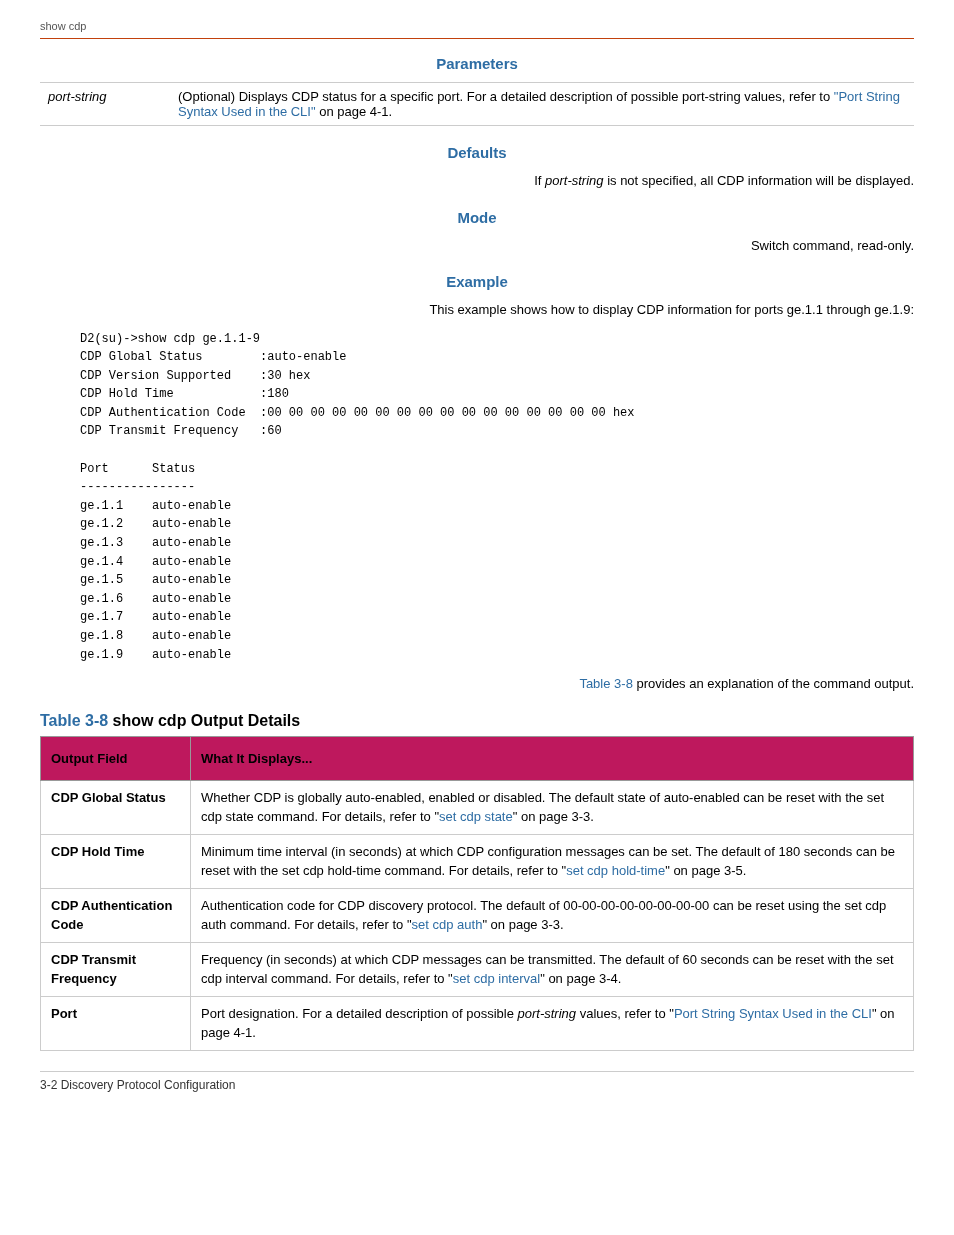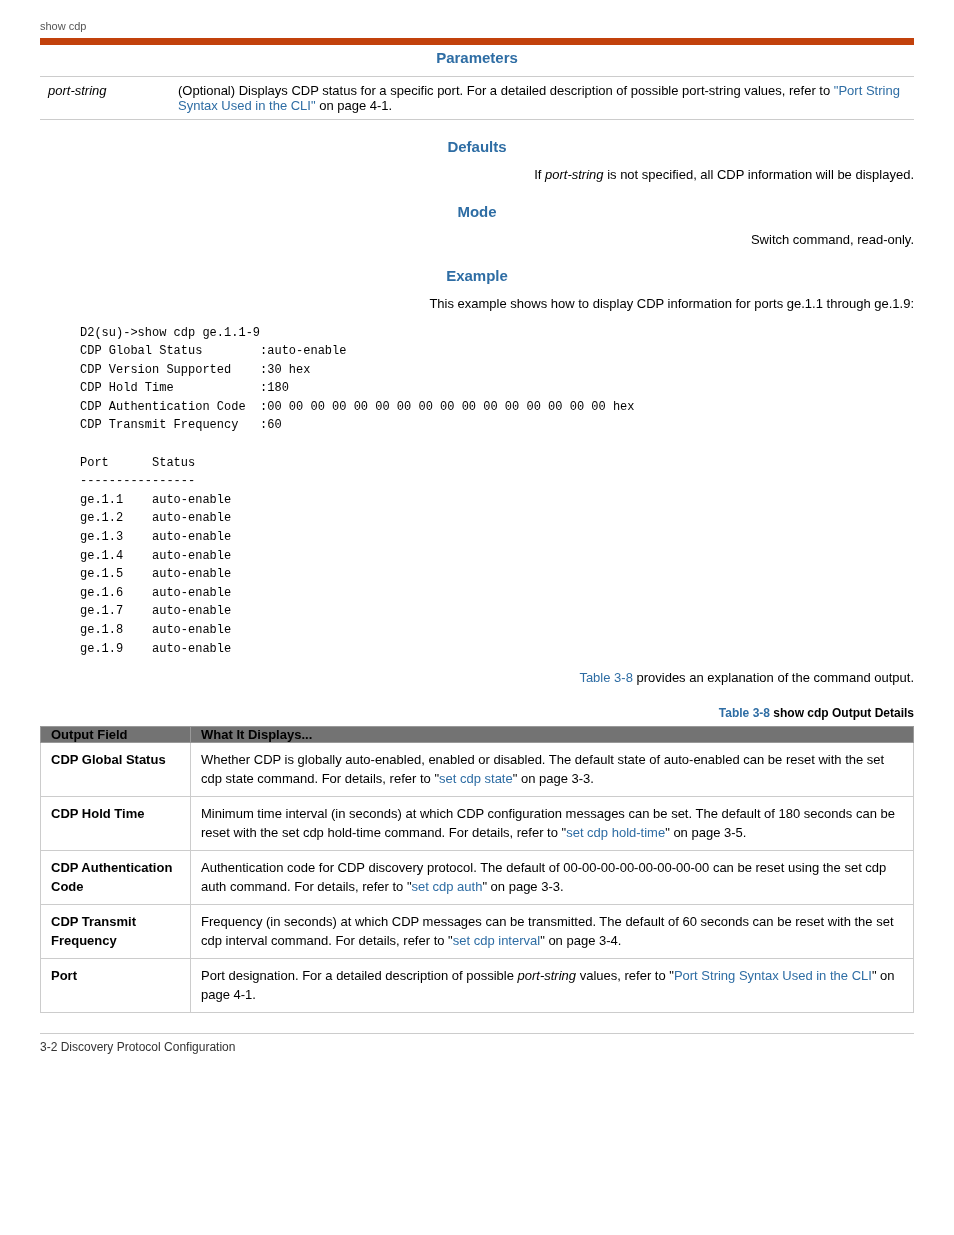--- a/index.html
+++ b/index.html
@@ -8,22 +8,22 @@
       font-size: 13px;
       color: #000;
       background: #fff;
       width: 954px;
       min-height: 1235px;
       padding: 20px 40px 40px 40px;
     }
     .breadcrumb {
       font-size: 11px;
       color: #555;
-      margin-bottom: 4px;
-      border-bottom: 7px solid #c2410c;
+      margin-bottom: 16px;
+      border-bottom: 1px solid #c2410c;
       padding-bottom: 6px;
     }
     h2.section-title {
       color: #2e6da4;
       font-size: 15px;
       font-weight: bold;
       margin-bottom: 10px;
       text-align: center;
     }
     .section {
@@ -60,38 +60,37 @@
     }
     .code-block {
       font-family: 'Courier New', Courier, monospace;
       font-size: 12px;
       background: #fff;
       margin: 10px 40px 10px 40px;
       line-height: 1.55;
       white-space: pre;
     }
     .table-caption {
-      font-size: 12px;
+      font-size: 16px;
       font-weight: bold;
       margin: 14px 0 0 0;
-      text-align: right;
     }
     .table-caption a.link {
       font-weight: bold;
     }
     .output-table {
       width: 100%;
       border-collapse: collapse;
       margin-top: 6px;
       font-size: 13px;
     }
     .output-table th {
-      background: #737373;
+      background: #be185d;
       border: 1px solid #999;
-      padding: 0 10px;
+      padding: 14px 10px;
       text-align: left;
       font-weight: bold;
     }
     .output-table td {
       border: 1px solid #ccc;
       padding: 7px 10px;
       vertical-align: top;
       line-height: 1.5;
     }
     .output-table td:first-child {

